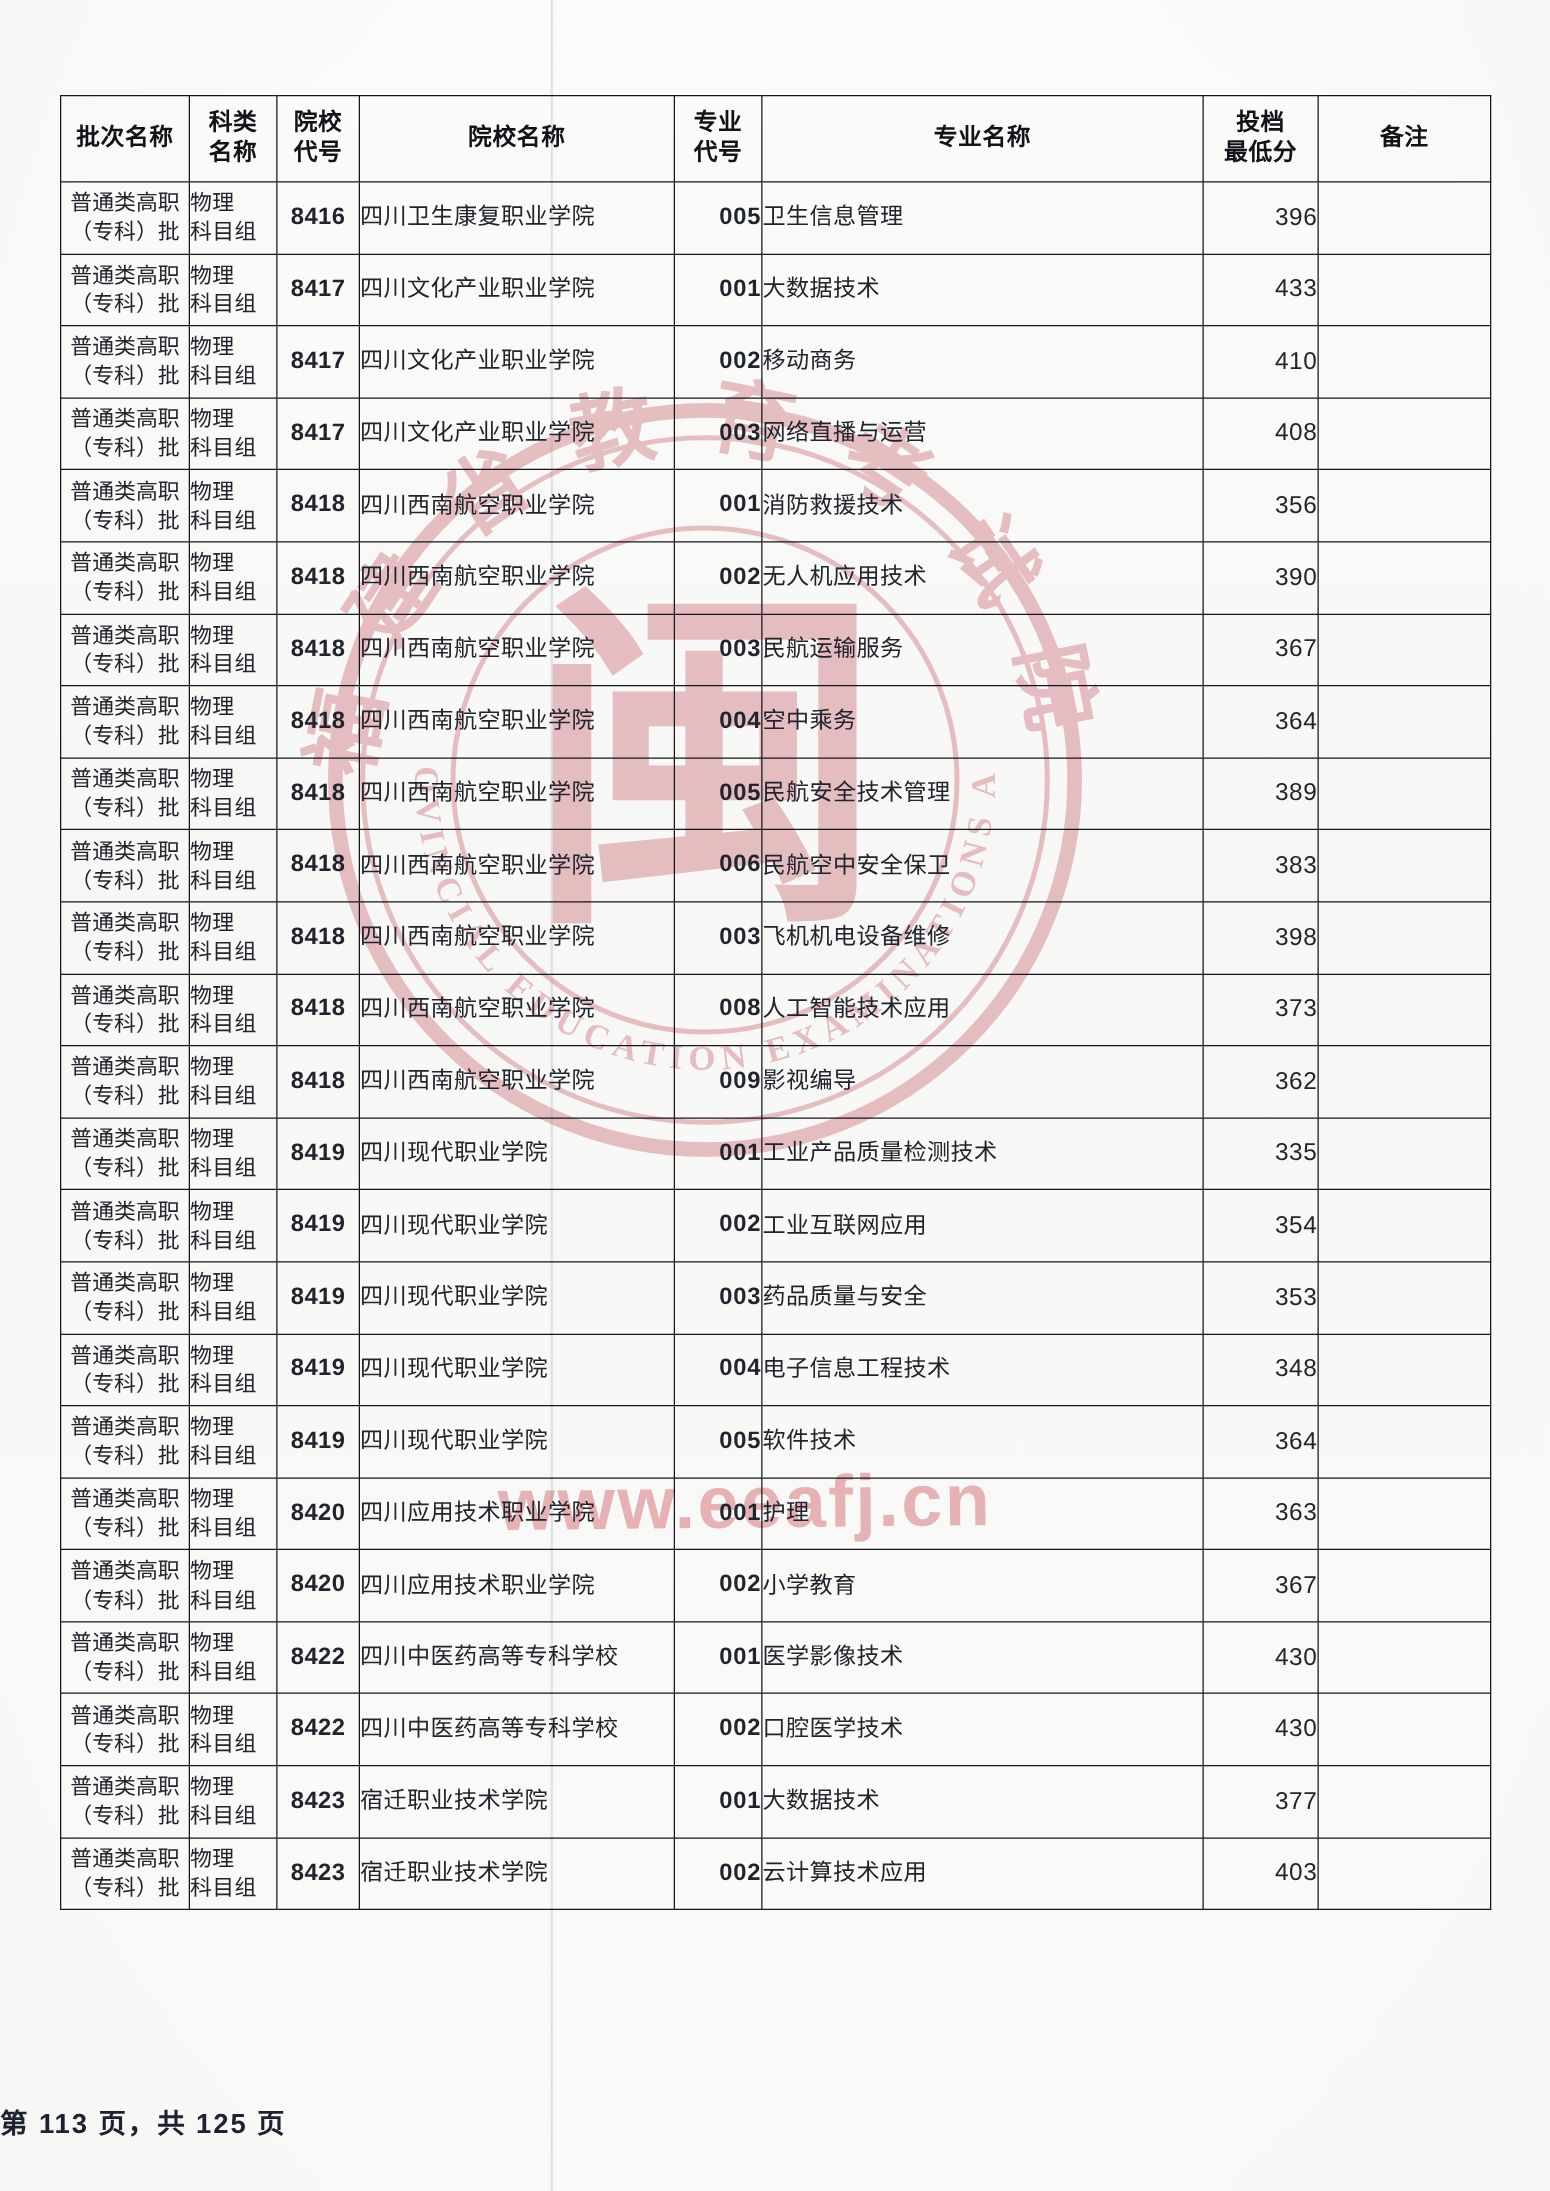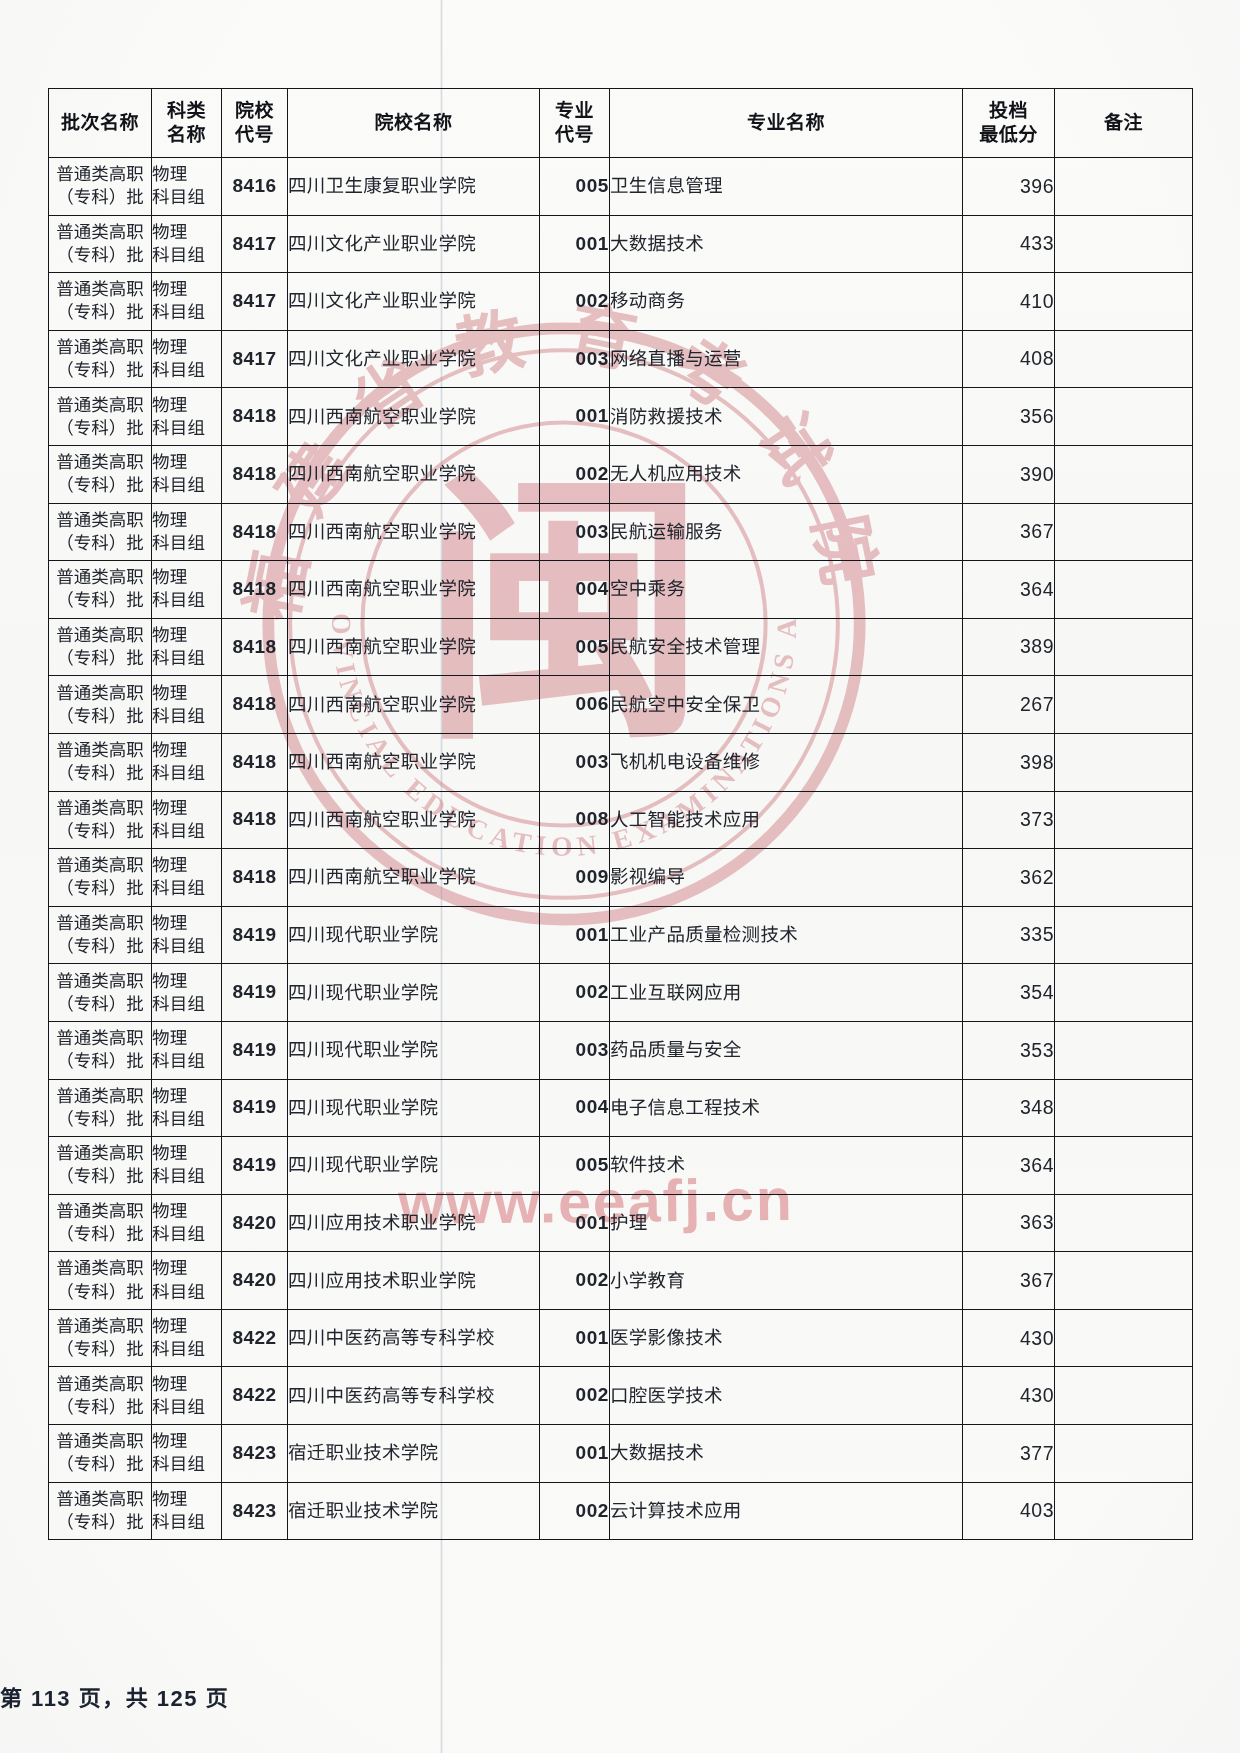--- a/index.html
+++ b/index.html
@@ -68,21 +68,21 @@
     letter-spacing: 2px;
     color: rgba(206, 86, 92, .44);
     transform: rotate(-0.6deg);
     white-space: nowrap;
   }
 
   
   .sheet {
     position: absolute;
     left: 48px;
-    top: 88px;
+    top: 76px;
     width: 1144px;
     z-index: 3;
   }
   table.score-table {
     width: 1144px;
     border-collapse: collapse;
     table-layout: fixed;
     background: transparent;
   }
   table.score-table th,
@@ -411,21 +411,21 @@
             <span>（专科）批</span>
           </td>
           <td class="c-subject">
             <span>物理</span>
             <span>科目组</span>
           </td>
           <td class="c-code">8418</td>
           <td class="c-school">四川西南航空职业学院</td>
           <td class="c-major-code">006</td>
           <td class="c-major">民航空中安全保卫</td>
-          <td class="c-score">267</td>
+          <td class="c-score">383</td>
           <td class="c-note"></td>
         </tr>
         <tr>
           <td class="c-batch">
             <span>普通类高职</span>
             <span>（专科）批</span>
           </td>
           <td class="c-subject">
             <span>物理</span>
             <span>科目组</span>

